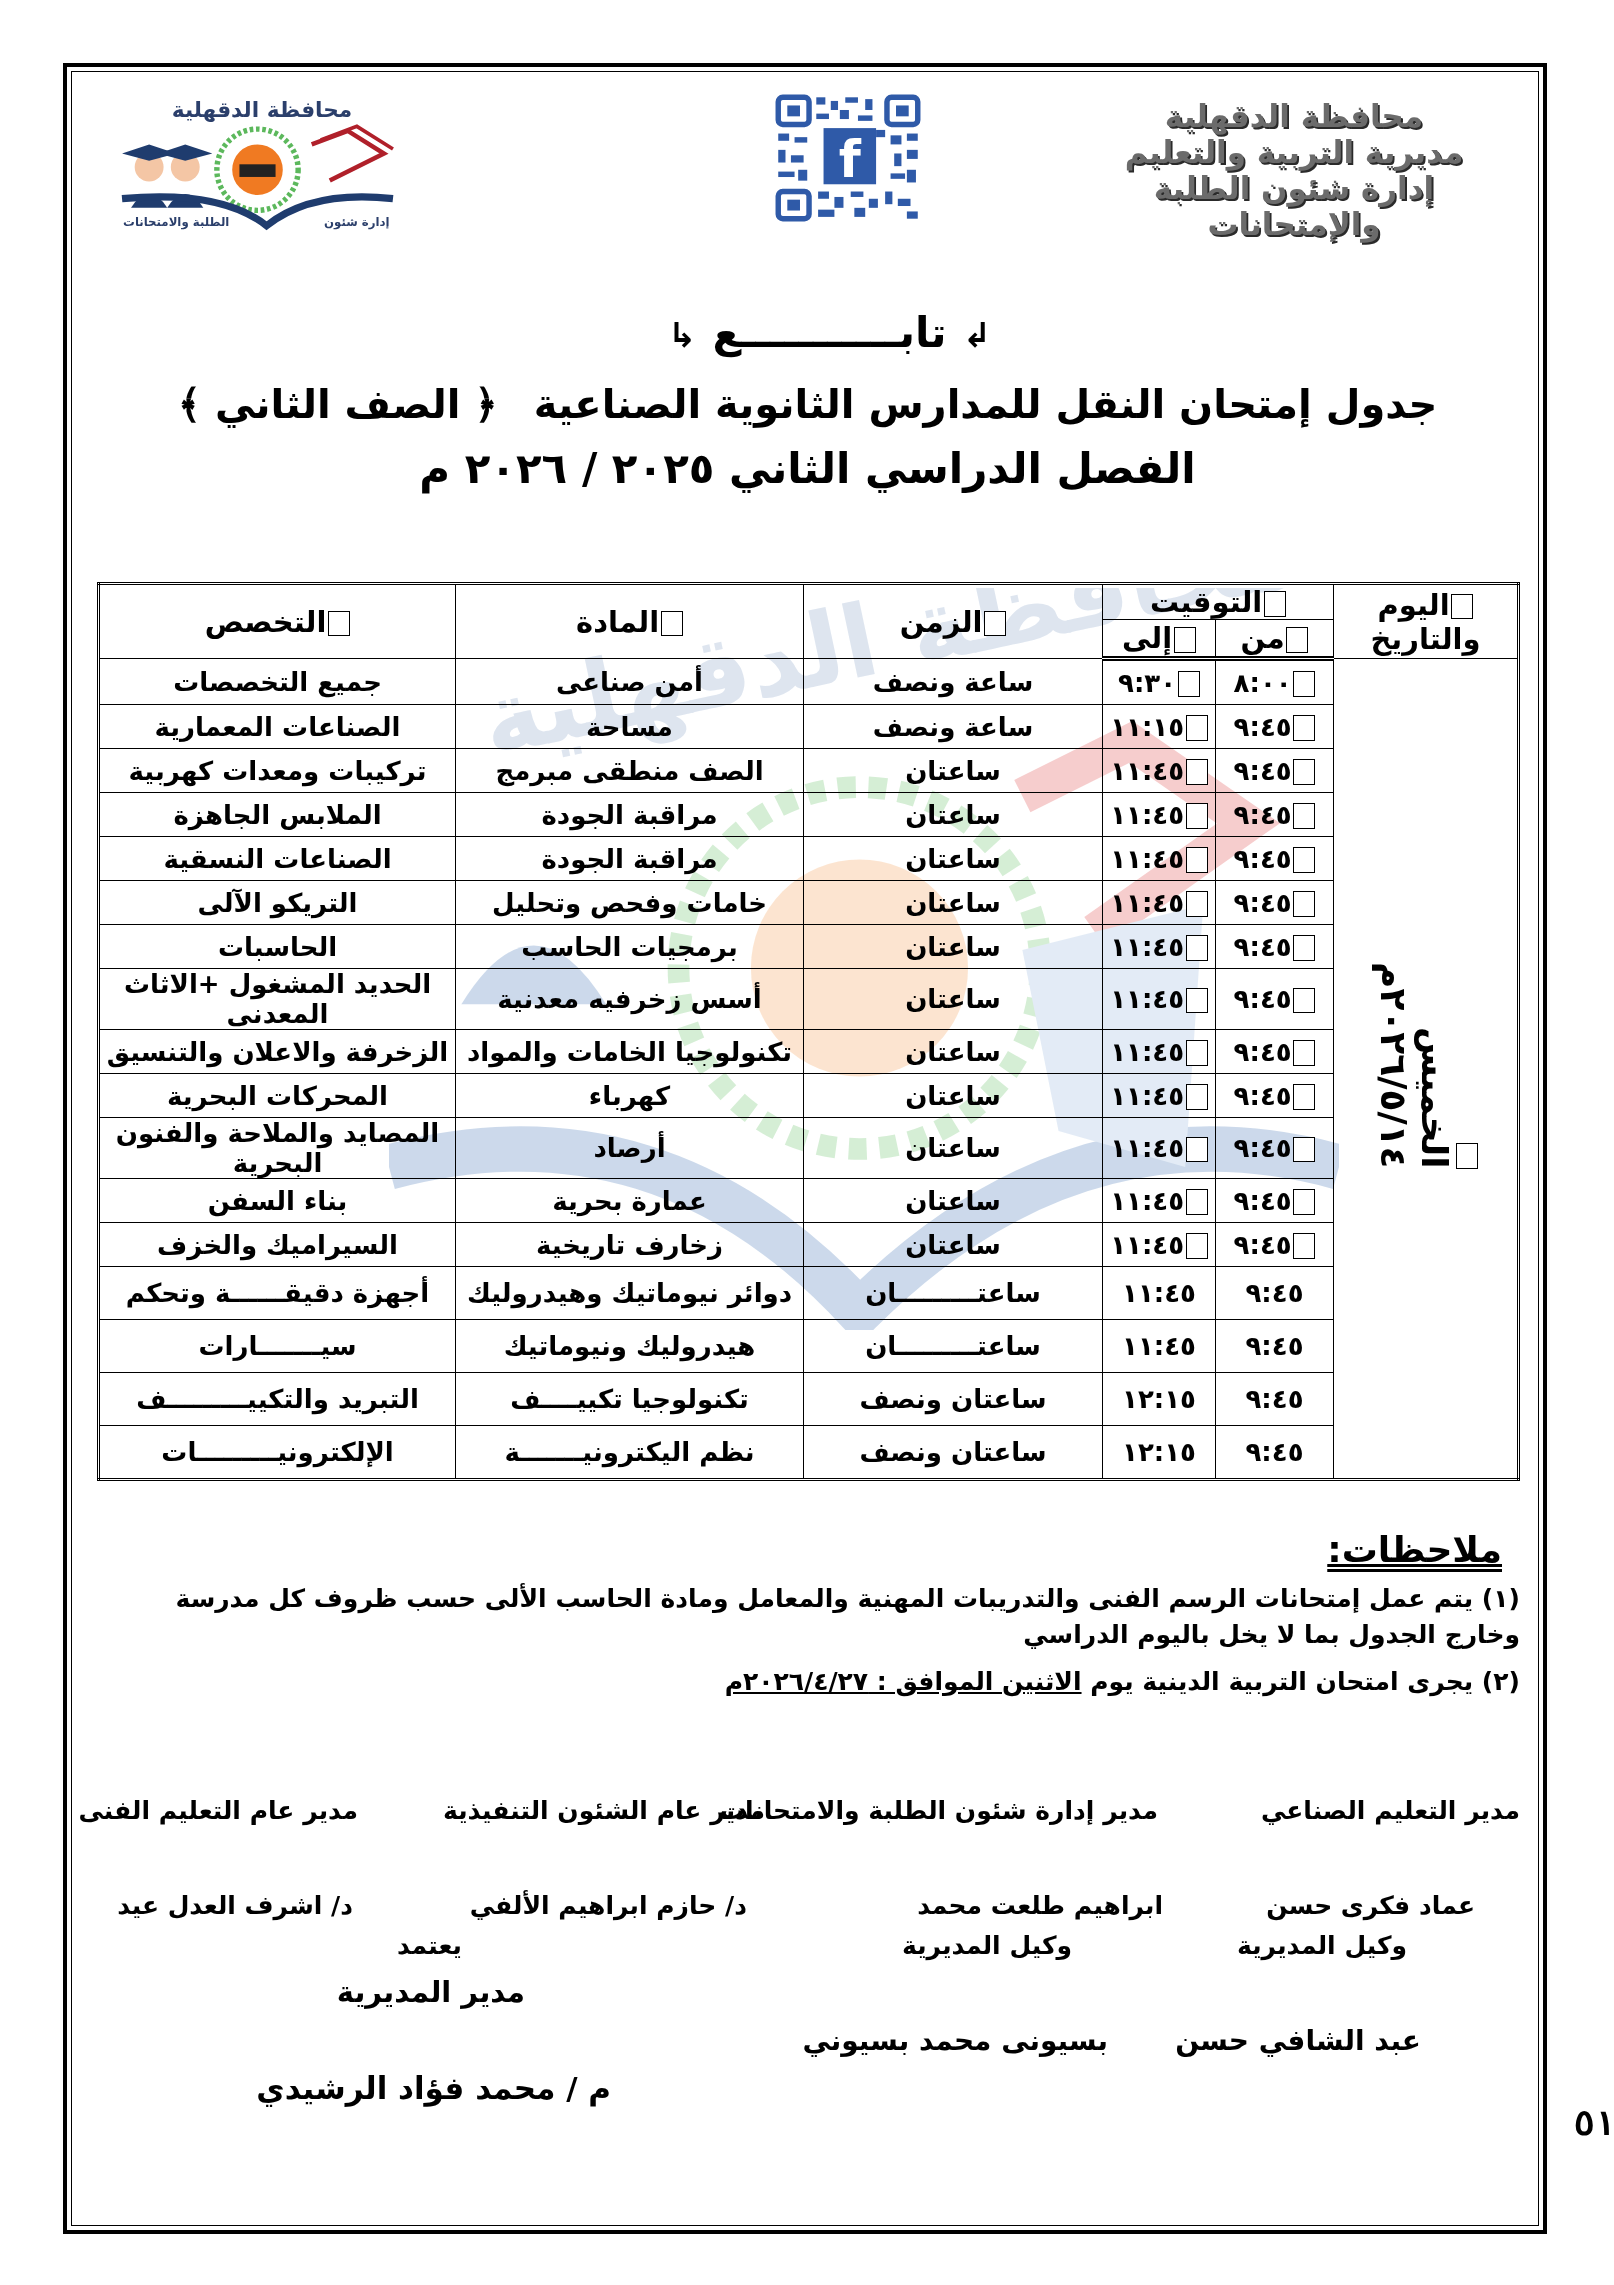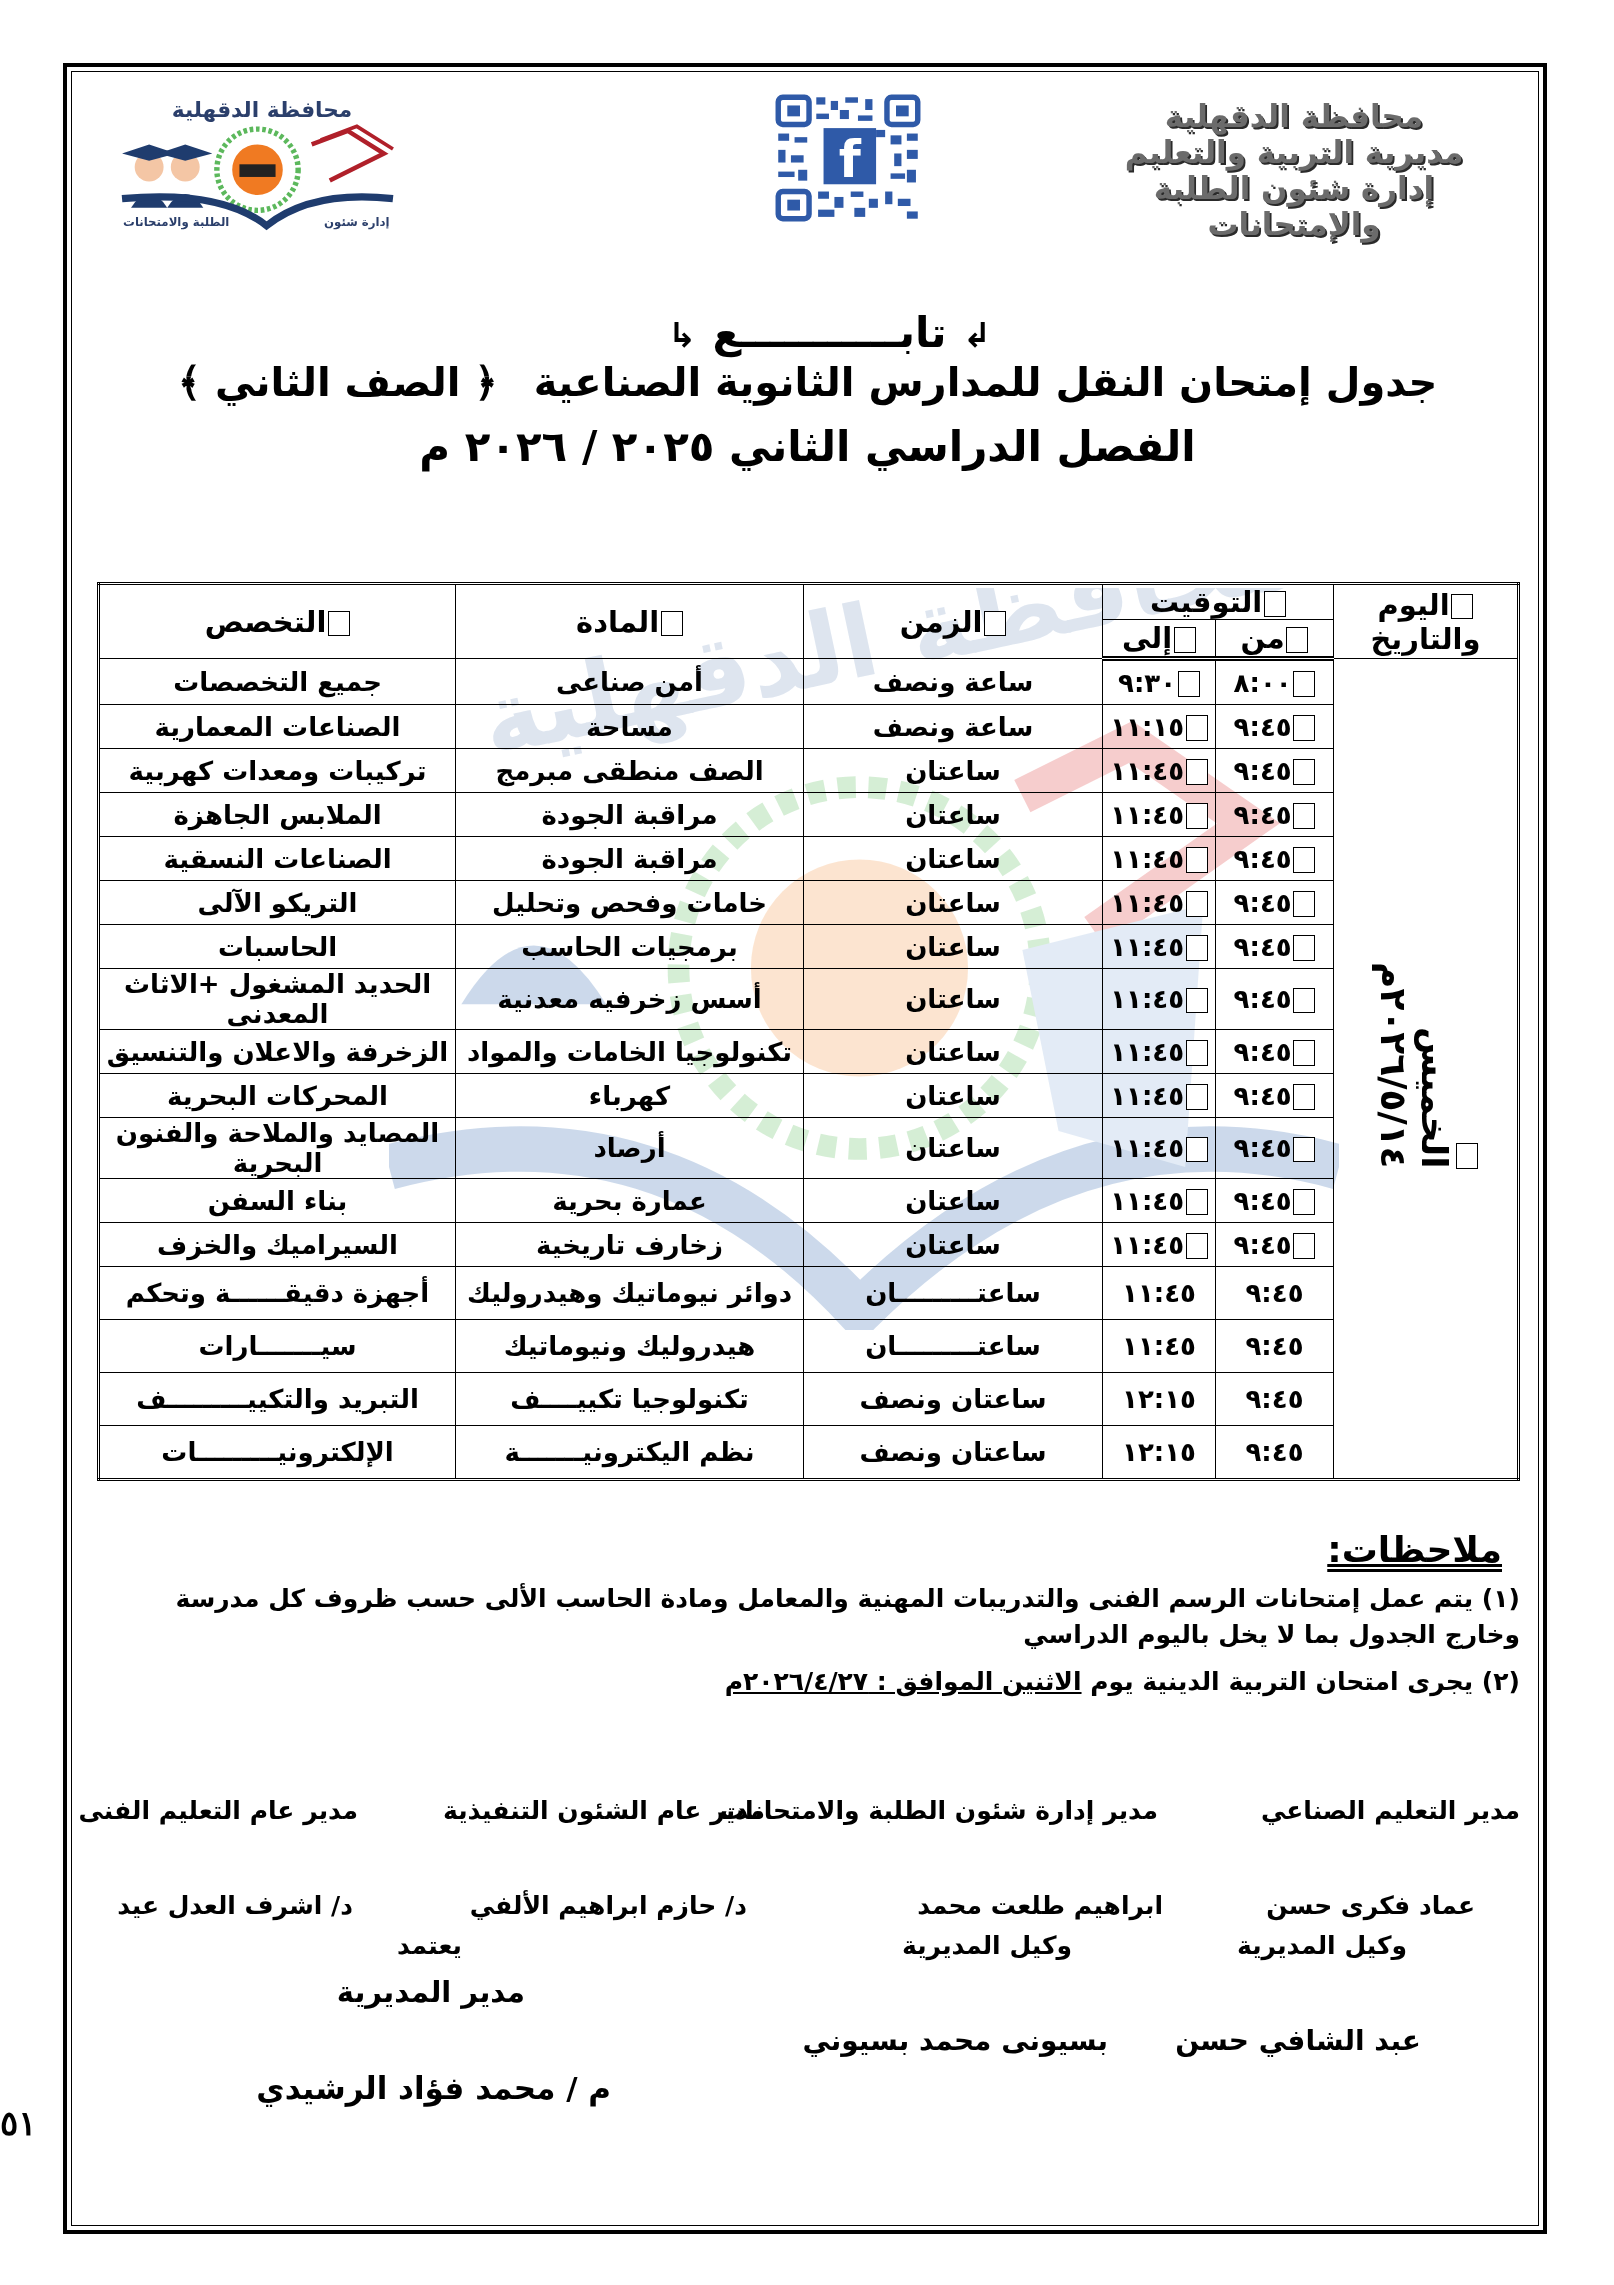--- a/index.html
+++ b/index.html
@@ -9,21 +9,21 @@
 
   
   .org-block { position: absolute; right: 113px; top: 98px; width: 416px; text-align: center; direction: rtl; font-family: "DejaVu Sans", sans-serif; font-weight: bold; color: #6b6b6b; text-shadow: 1.8px 1.8px 0 #2a2a2a; line-height: 36px; }
   .org-block div { font-size: 31px; }
   .qr { position: absolute; left: 771px; top: 90px; width: 154px; height: 136px; }
   .logo { position: absolute; left: 113px; top: 90px; width: 289px; height: 145px; }
 
   .title-block { position: absolute; left: 0; right: 0; top: 308px; text-align: center; direction: rtl; font-family: "DejaVu Sans", sans-serif; font-weight: bold; }
   .t-follow { font-size: 42px; letter-spacing: 1.8px; padding-left: 44px; }
   .t-follow .arrow { font-size: 34px; margin: 0 16.3px; }
-  .t-main { font-size: 40px; margin-top: 2px; }
+  .t-main { font-size: 40px; margin-top: 24px; }
   .t-main .grade { margin-right: 36px; }
   .t-sem { font-size: 42px; margin-top: 17px; }
 
   
   .schedule { position: absolute; left: 97px; top: 582px; width: 1420px; border-collapse: collapse; direction: rtl; border: 3.6px double #000; table-layout: fixed; }
   .schedule th, .schedule td { border: 1.8px solid #000; text-align: center; vertical-align: middle; font-weight: bold; font-family: "DejaVu Sans", sans-serif; padding: 0; }
   .schedule th { font-size: 29px; height: 63px; }
   .schedule thead tr:last-child th { border-bottom: 5.4px double #000; }
   .schedule td { font-size: 26px; height: 43px; }
   .schedule tbody tr.tall td { height: 52px; }
@@ -35,21 +35,21 @@
   .watermark { position: absolute; left: 389px; top: 588px; width: 950px; height: 742px; opacity: 0.28; pointer-events: none; }
 
   
   .notes { position: absolute; right: 95px; top: 1529px; width: 1411px; direction: rtl; font-family: "DejaVu Sans", sans-serif; font-weight: bold; }
   .notes-title { font-size: 36px; text-decoration: underline double; text-align: right; margin-right: 18px; }
   .note { font-size: 25px; margin-top: 11px; line-height: 36px; }
   .note .u { text-decoration: underline; }
 
   
   .sig { position: absolute; direction: rtl; font-family: "DejaVu Sans", sans-serif; font-weight: bold; font-size: 25px; text-align: center; white-space: nowrap; }
-  .page-num { position: absolute; left: 0; right: 0; top: 2103px; text-align: left; font-size: 34px; font-weight: bold; font-family: Liberation Serif, serif; }
+  .page-num { position: absolute; left: 0; right: 0; top: 2103px; text-align: right; font-size: 34px; font-weight: bold; font-family: Liberation Mono, monospace; }
 </style>
 </head>
 <body>
 
 <div class="page-border"></div>
 
 <div class="org-block">
   <div>محافظة الدقهلية</div>
   <div>مديرية التربية والتعليم</div>
   <div>إدارة شئون الطلبة والإمتحانات</div>

